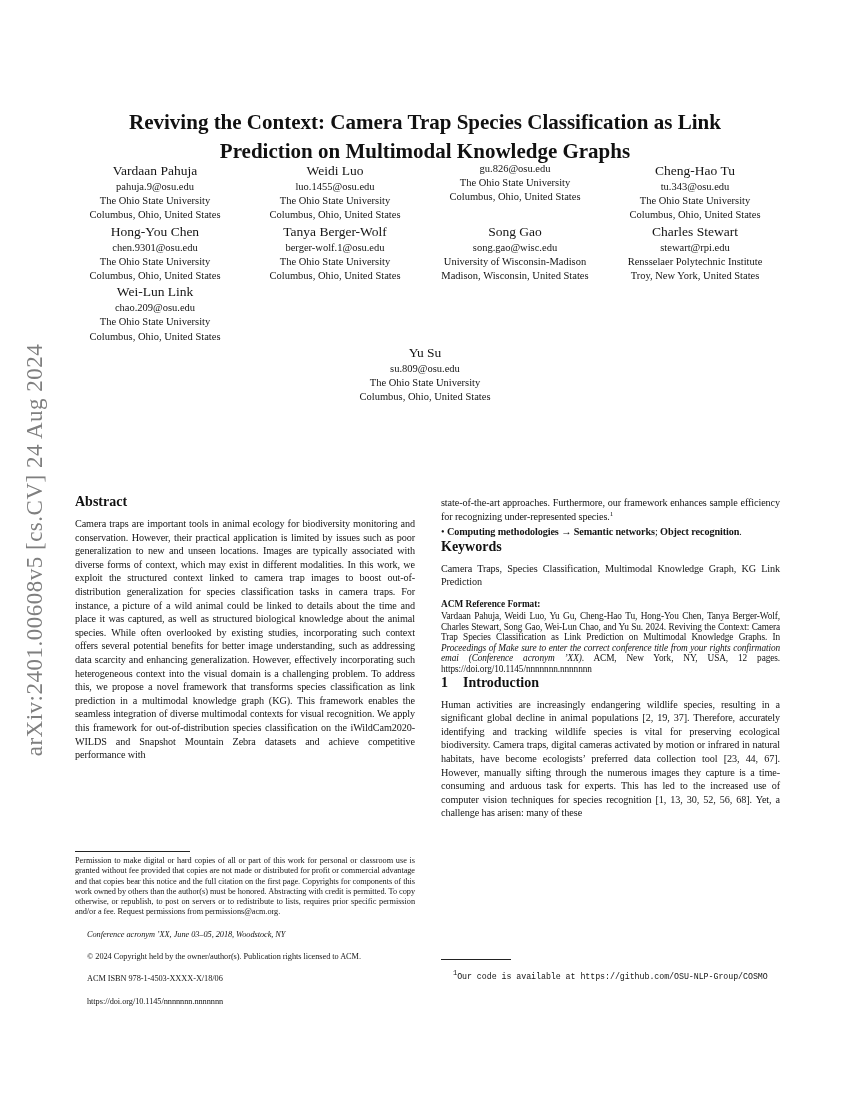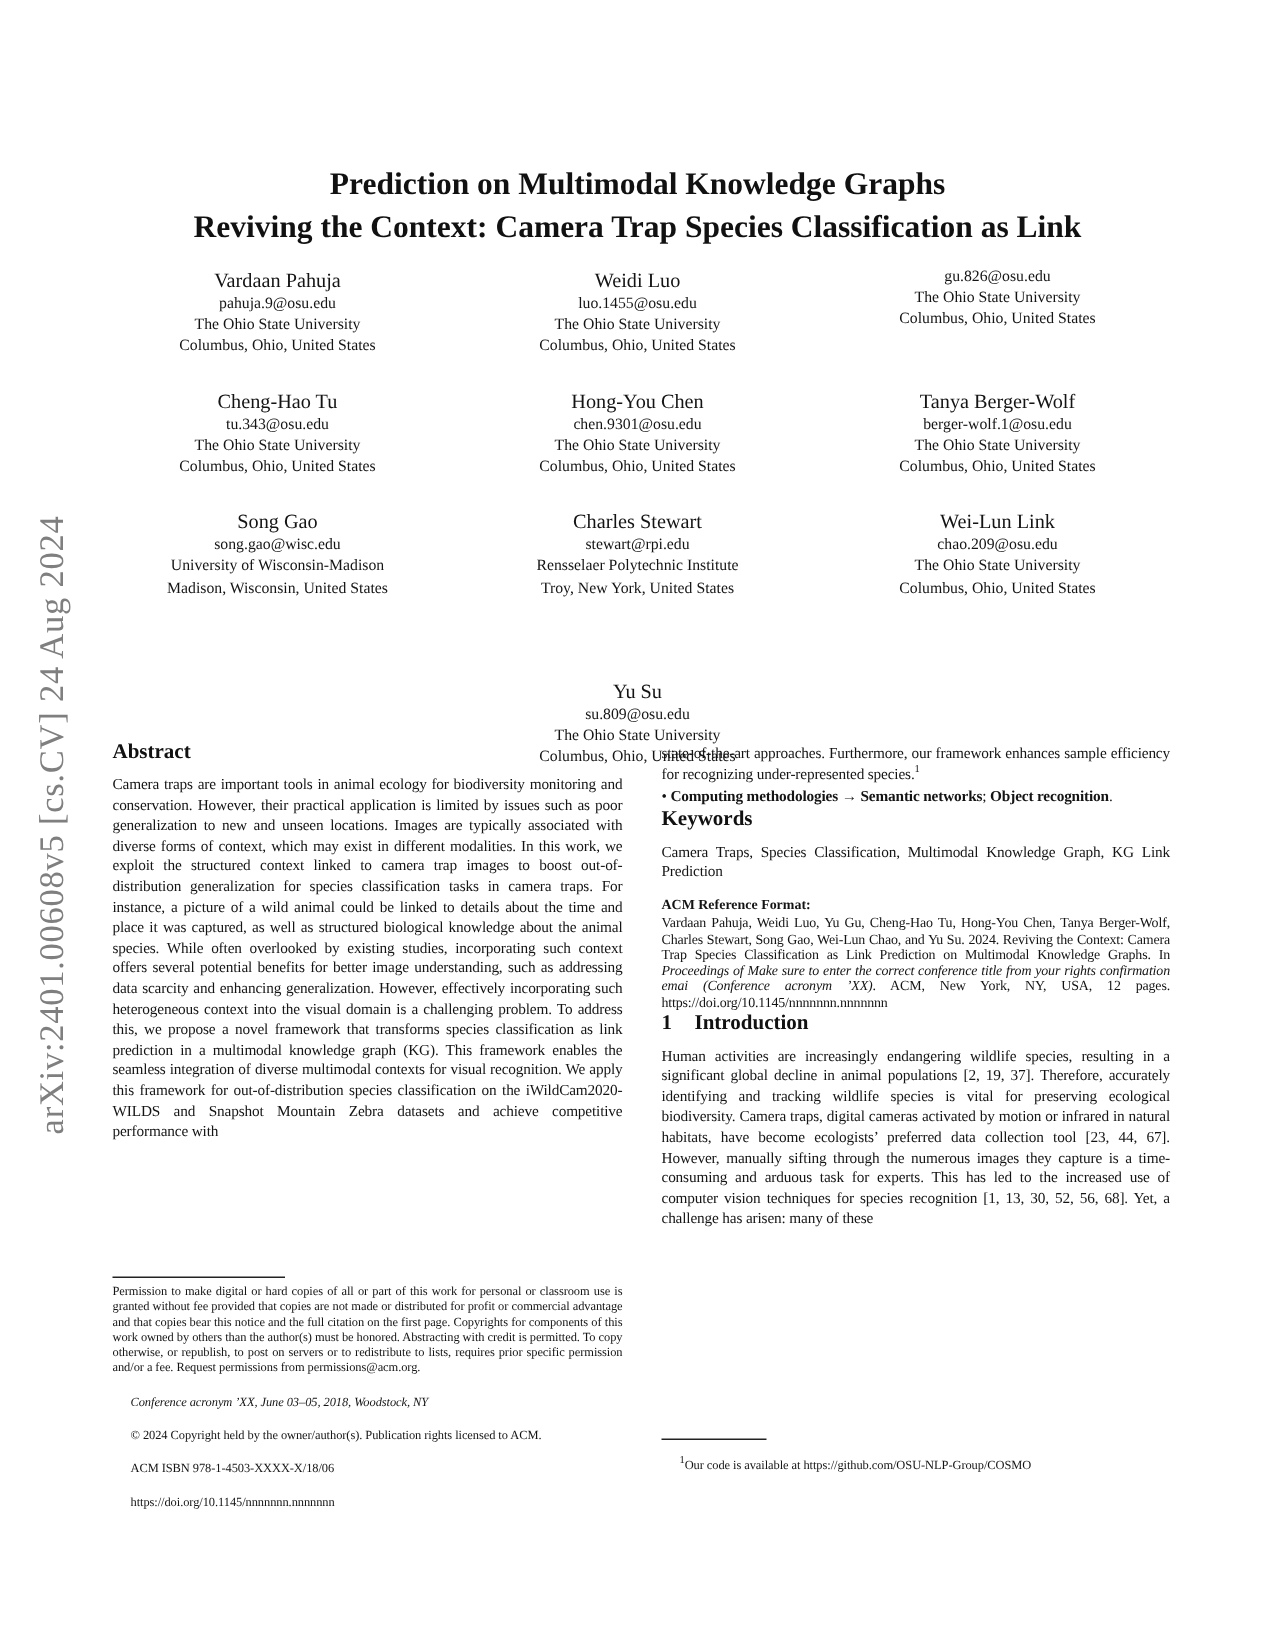--- a/index.html
+++ b/index.html
@@ -18,25 +18,25 @@
   }
 
   
   .title{
     position:absolute;top:108px;left:65px;width:720px;text-align:center;
     font-weight:bold;font-size:21px;line-height:29px;color:#111;
   }
 
   
   .authors{
-    position:absolute;top:178px;left:65px;width:720px;
-    display:grid;grid-template-columns:1fr 1fr 1fr;row-gap:20px;
+    position:absolute;top:162px;left:65px;width:720px;
+    display:grid;grid-template-columns:1fr 1fr 1fr 1fr;
   }
   .author{text-align:center;}
-  .author.full{grid-column:1 / -1;margin-top:32px;}
+  .author.full{grid-column:1 / -1;}
   .a-name{font-size:13.5px;line-height:18px;}
   .a-detail{font-size:10.5px;line-height:14.2px;}
 
   
   .col{position:absolute;top:494px;}
   .col-left{left:75px;width:340px;}
   .col-right{left:441px;width:339px;}
 
   h2.sec{
     font-size:14px;line-height:16px;font-weight:bold;margin:0 0 7px 0;color:#111;
@@ -65,34 +65,34 @@
   }
   .permission .rule{width:115px;border-top:1px solid #222;margin:0 0 4px 0;}
   .small-text{
     font-size:8.3px;line-height:10.3px;letter-spacing:-0.05px;
     text-align:justify;margin:0;
   }
   .small-line{font-size:8.3px;line-height:10.3px;letter-spacing:-0.05px;margin:12px;}
 
   
   .footnote{
-    position:absolute;left:441px;top:959px;width:339px;background:#fff;
+    position:absolute;left:441px;top:959px;width:339px;background:#fff;font-family:Liberation Mono, monospace;
   }
   .footnote .rule{width:70px;border-top:1px solid #222;margin:0 0 3px 0;}
 </style>
 </head>
 <body>
 
 <div class="page">
 
   <div class="watermark">arXiv:2401.00608v5  [cs.CV]  24 Aug 2024</div>
 
   <div class="title">
+    <div>Reviving the Context: Camera Trap Species Classification as Link</div>
     <div>Prediction on Multimodal Knowledge Graphs</div>
-    <div>Reviving the Context: Camera Trap Species Classification as Link</div>
   </div>
 
   <div class="authors">
     <div class="author">
       <div class="a-name">Vardaan Pahuja</div>
       <div class="a-detail">pahuja.9@osu.edu</div>
       <div class="a-detail">The Ohio State University</div>
       <div class="a-detail">Columbus, Ohio, United States</div>
     </div>
     <div class="author">

